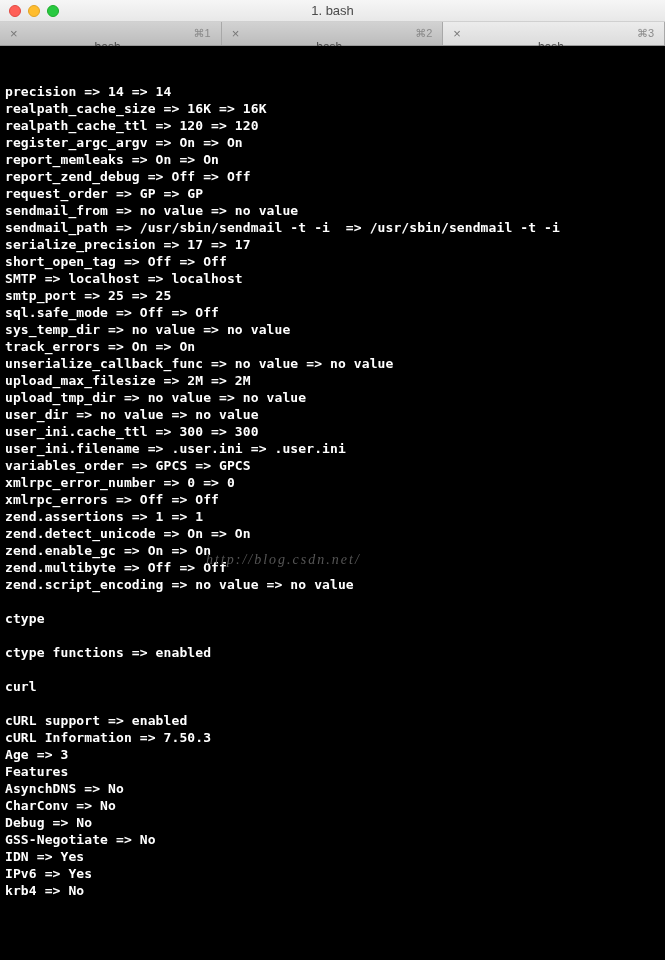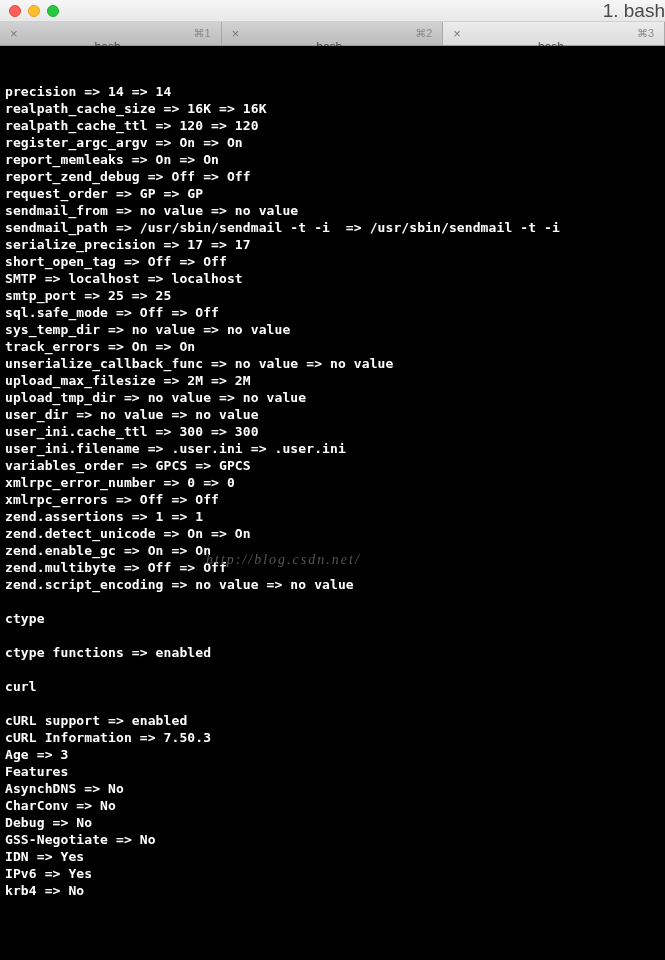--- a/index.html
+++ b/index.html
@@ -23,23 +23,23 @@
     gap: 7px;
     padding-left: 9px;
   }
   .tl { width: 12px; height: 12px; border-radius: 50%; }
   .tl.red { background: #ff5f57; border: 0.5px solid #e14942; }
   .tl.yellow { background: #ffbd2e; border: 0.5px solid #e1a325; }
   .tl.green { background: #28c940; border: 0.5px solid #1dad2b; }
   .title {
     position: absolute;
     left: 0; right: 0;
-    text-align: right;
+    text-align: center;
     font-family: -apple-system, "Helvetica Neue", sans-serif;
-    font-size: 19px;
+    font-size: 13px;
     color: #4a4a4a;
     pointer-events: none;
   }
   .tabbar {
     height: 24px;
     background: linear-gradient(#d2d2d2, #bcbcbc);
     display: flex;
     border-bottom: 1px solid #9a9a9a;
   }
   .tab {

